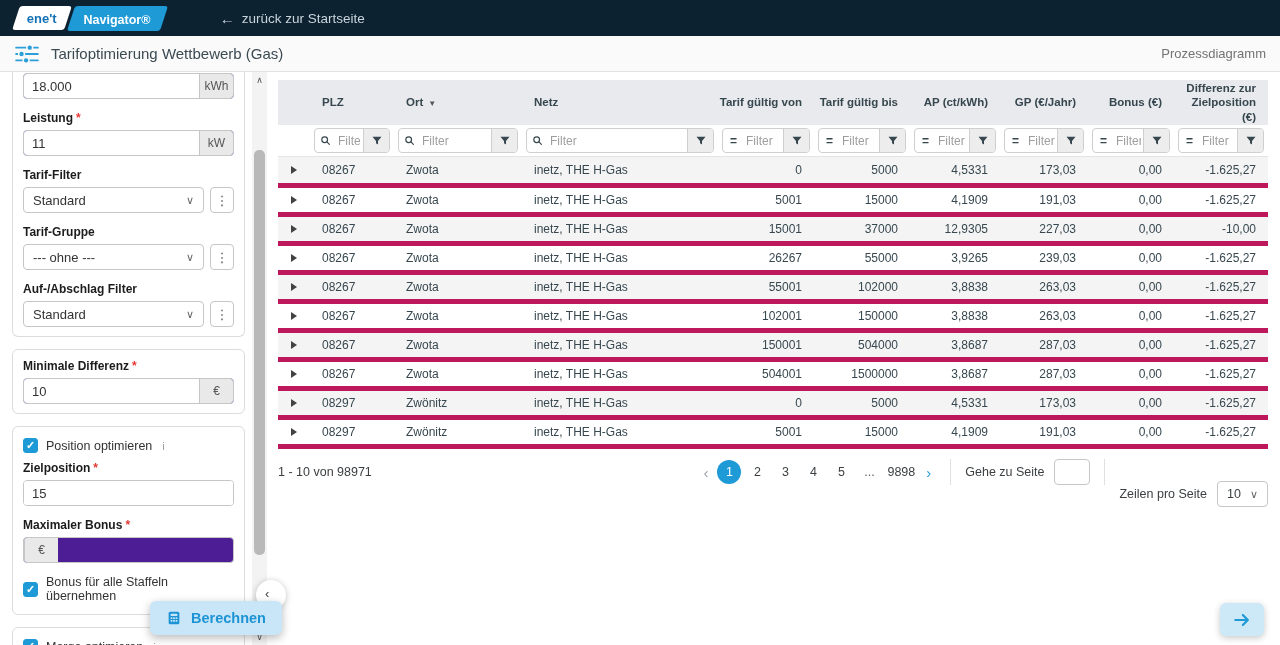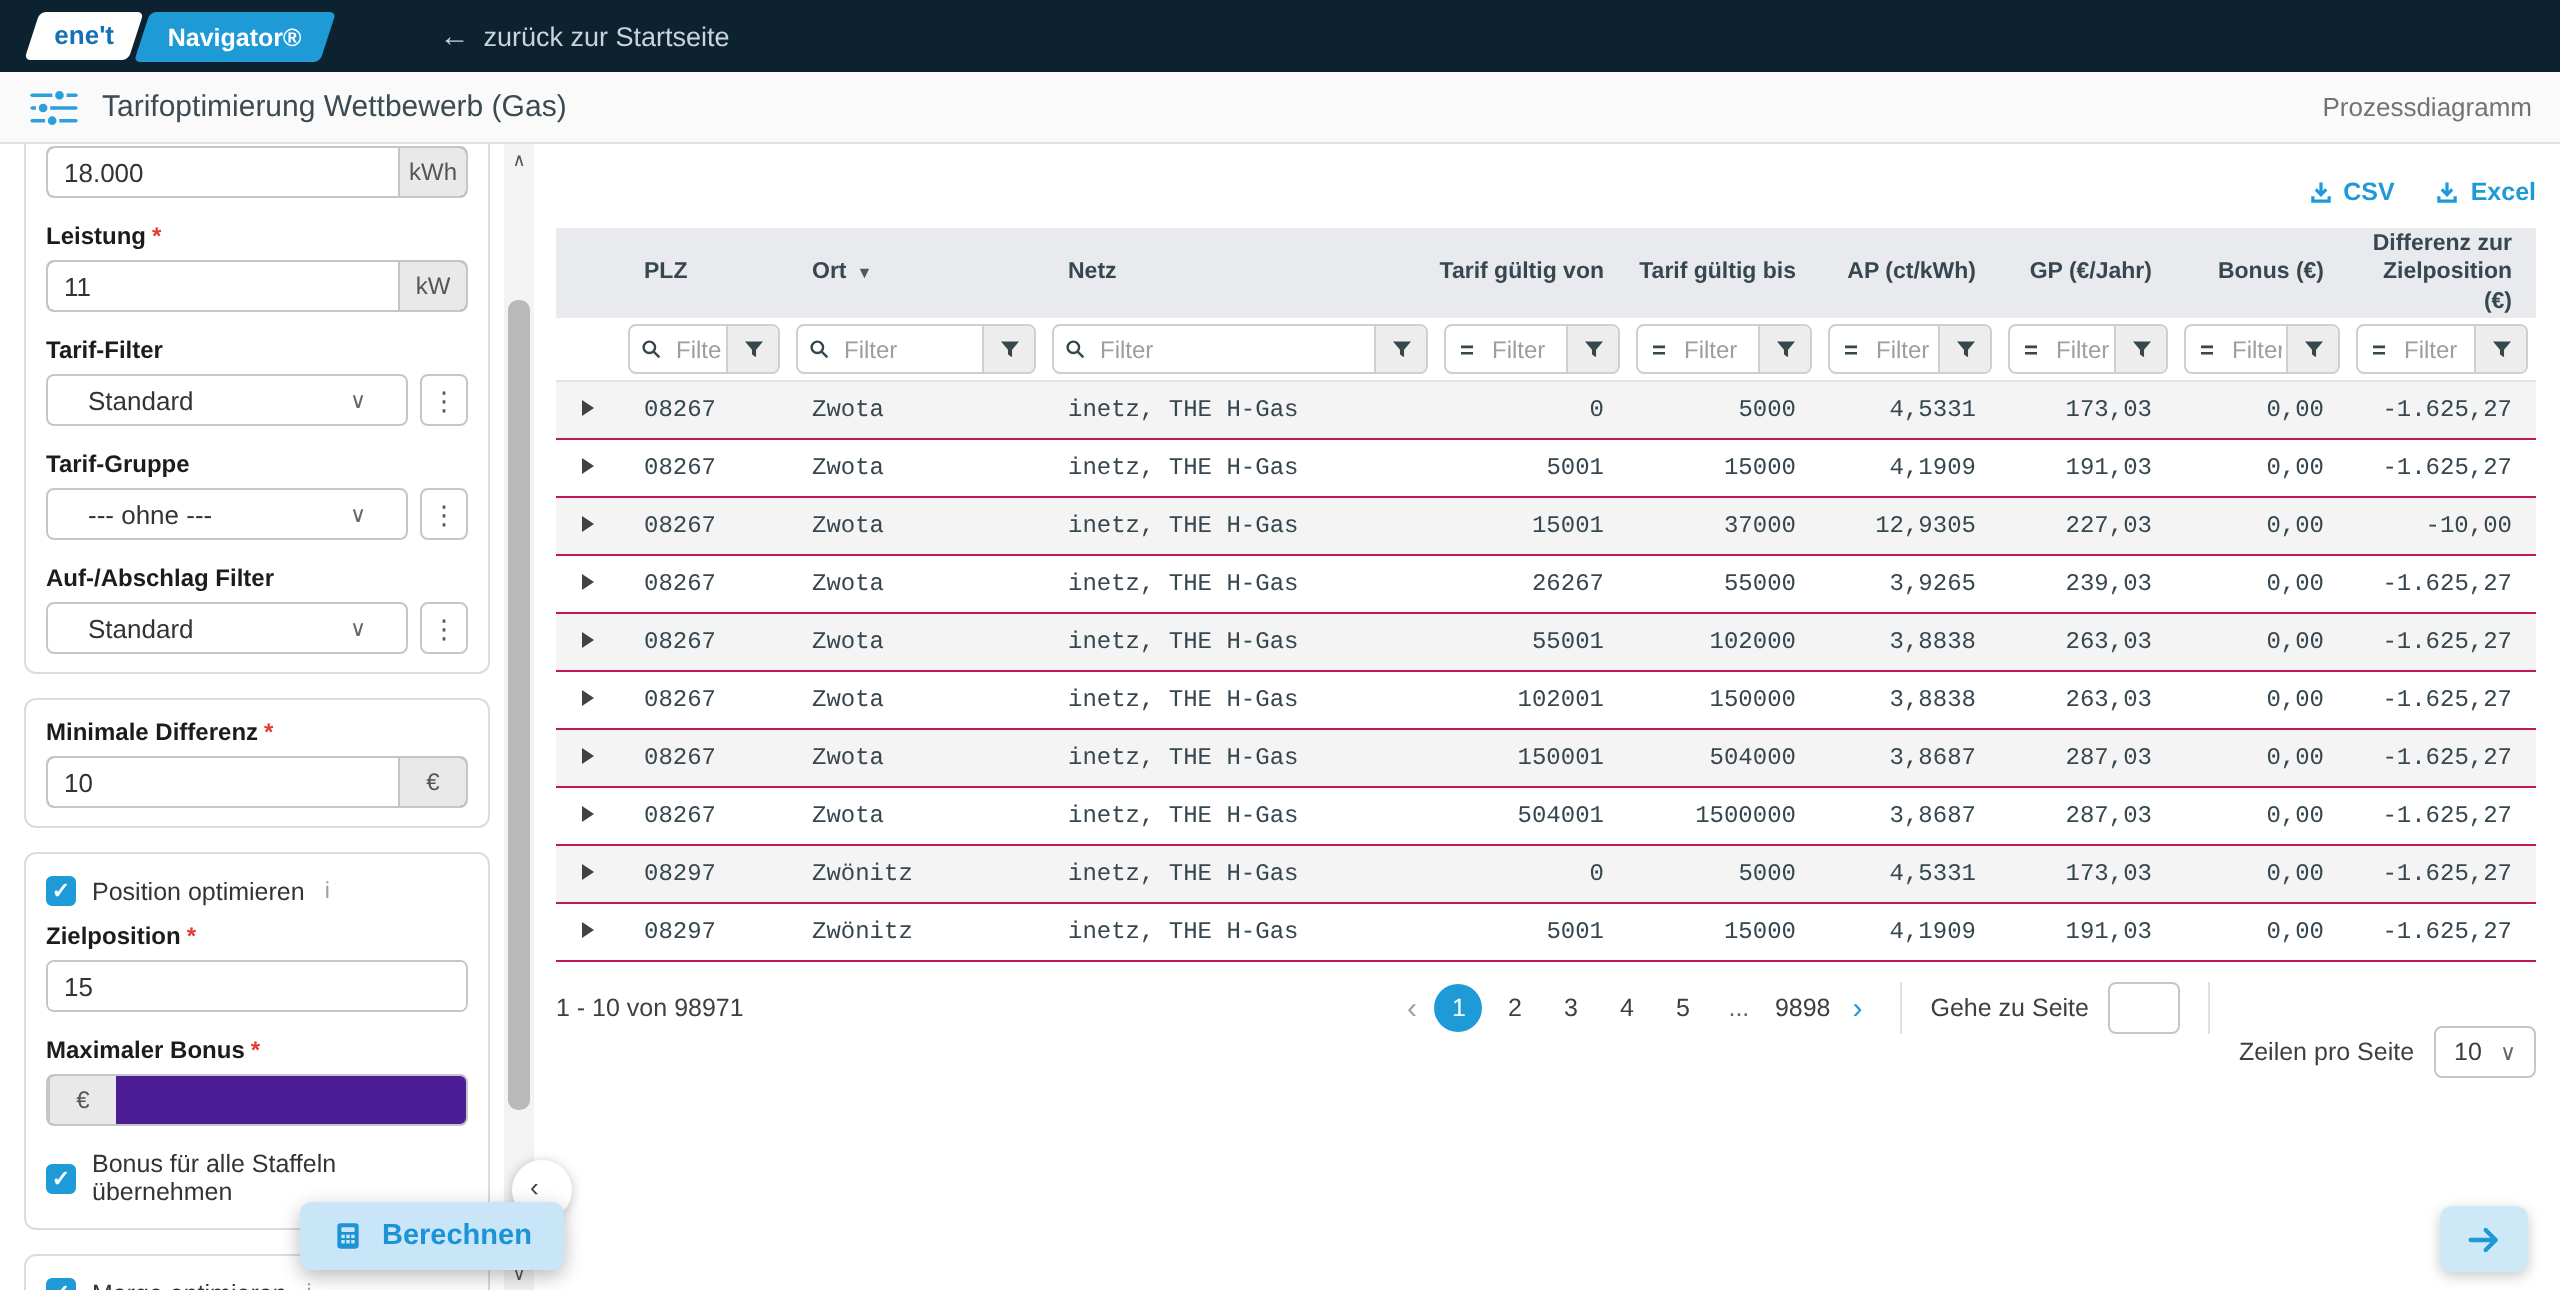--- a/index.html
+++ b/index.html
@@ -29,21 +29,21 @@
   .flabel{font-size:12px;font-weight:bold;color:#1c1c1c;margin:12px 0 5px;}
   .flabel:first-child{margin-top:0;}
   .star{color:#e53935;margin-left:3px;}
   .igroup{display:flex;height:26px;border:1px solid var(--border);border-radius:4px;overflow:hidden;background:#4c1d95;}
   .igroup input{flex:1;min-width:0;border:none;outline:none;padding:0 8px;font-size:13px;color:#333;
     font-family:"Liberation Sans", sans-serif;}
   .addon{width:34px;background:#e9e9e9;border-left:1px solid var(--border);display:flex;align-items:center;
     justify-content:center;font-size:12px;color:#555;}
   .selrow{display:flex;gap:6px;}
   .sel{flex:1;height:26px;border:1px solid var(--border);border-radius:4px;display:flex;align-items:center;
-    justify-content:space-between;padding:0 20px;font-size:13px;color:#333;cursor:pointer;background:#fff;}
+    justify-content:space-between;padding:0 9px;font-size:13px;color:#333;cursor:pointer;background:#fff;}
   .chev{color:#666;font-size:11px;}
   .kebab{width:24px;height:26px;border:1px solid var(--border);border-radius:4px;background:#fff;color:#555;
     font-size:13px;display:flex;align-items:center;justify-content:center;cursor:pointer;padding:0;}
   .cbrow{display:flex;align-items:center;gap:8px;margin:2px 0 2px;font-size:12.5px;color:#333;}
   .cb{width:15px;height:15px;border-radius:3px;border:1.5px solid #9e9e9e;background:#fff;display:flex;
     align-items:center;justify-content:center;color:transparent;font-size:11px;cursor:pointer;flex:0 0 auto;}
   .cb.on{background:var(--accent);border-color:var(--accent);color:#fff;font-weight:bold;}
   .info{color:#9aa0a6;font-size:11.5px;margin-left:2px;}
   .mt8{margin-top:8px;}
   
@@ -58,21 +58,21 @@
   
   .main{position:absolute;left:278px;right:12px;top:72px;bottom:0;}
   .exports{display:flex;justify-content:flex-end;gap:20px;margin-top:14px;height:20px;align-items:center;}
   .exp-link{display:flex;align-items:center;gap:5px;color:var(--accent);font-size:12.5px;font-weight:600;cursor:pointer;}
   table{border-collapse:collapse;table-layout:fixed;width:100%;margin-top:8px;}
   thead tr.hdr th{background:#e8eaed;height:37px;font-size:11.5px;font-weight:bold;color:var(--txt);
     vertical-align:middle;line-height:1.25;}
   thead tr.flt td{background:#fff;height:31px;border-bottom:1px solid #e3e3e3;padding:3px 4px;}
   .col-left{text-align:left;padding-left:12px;}
   .col-right{text-align:right;padding-right:12px;}
-  tbody tr{height:29px;border-bottom:1px solid #be185d;font-family:Liberation Mono, monospace;}
+  tbody tr{height:29px;border-bottom:5px solid #be185d;}
   tbody tr:nth-child(odd){background:#f4f4f4;}
   tbody td{font-size:12px;color:var(--txt);}
   td.expand{padding-left:13px;}
   .tri{display:inline-block;width:0;height:0;border-left:6px solid #424242;border-top:4px solid transparent;
     border-bottom:4px solid transparent;cursor:pointer;}
   .sort{font-size:8px;color:#555;margin-left:5px;}
   .fgroup{display:flex;height:25px;border:1px solid #cfcfcf;border-radius:4px;overflow:hidden;background:#fff;}
   .ficon{width:21px;display:flex;align-items:center;justify-content:center;flex:0 0 auto;}
   .ficon.eq{font-size:12px;font-weight:bold;color:#37474f;}
   .fgroup input{flex:1;min-width:0;border:none;outline:none;font-size:12px;color:#333;padding:0 2px;
@@ -216,38 +216,20 @@
 <div class="vscroll">
   <div class="sarr up">∧</div>
   <div class="sthumb"></div>
   <div class="sarr down">∨</div>
 </div>
 <div class="collapse">
   <span>‹</span>
 </div>
 
 <main class="main">
-  <div class="exports">
-    <a class="exp-link">
-      <svg viewBox="0 0 16 16" width="13" height="13" aria-hidden="true">
-        <path d="M8 1.5v7" stroke="#1e9ad6" stroke-width="2" fill="none"></path>
-        <path d="M4.8 5.8L8 9l3.2-3.2" stroke="#1e9ad6" stroke-width="2" fill="none"></path>
-        <path d="M2 14h12v-4h-2v2H4v-2H2z" fill="#1e9ad6"></path>
-      </svg>
-      <span>CSV</span>
-    </a>
-    <a class="exp-link">
-      <svg viewBox="0 0 16 16" width="13" height="13" aria-hidden="true">
-        <path d="M8 1.5v7" stroke="#1e9ad6" stroke-width="2" fill="none"></path>
-        <path d="M4.8 5.8L8 9l3.2-3.2" stroke="#1e9ad6" stroke-width="2" fill="none"></path>
-        <path d="M2 14h12v-4h-2v2H4v-2H2z" fill="#1e9ad6"></path>
-      </svg>
-      <span>Excel</span>
-    </a>
-  </div>
 
   <table>
     <colgroup id="cols">
         <col style="width: 32px;">
         <col style="width: 84px;">
         <col style="width: 128px;">
         <col style="width: 196px;">
         <col style="width: 96px;">
         <col style="width: 96px;">
         <col style="width: 90px;">

